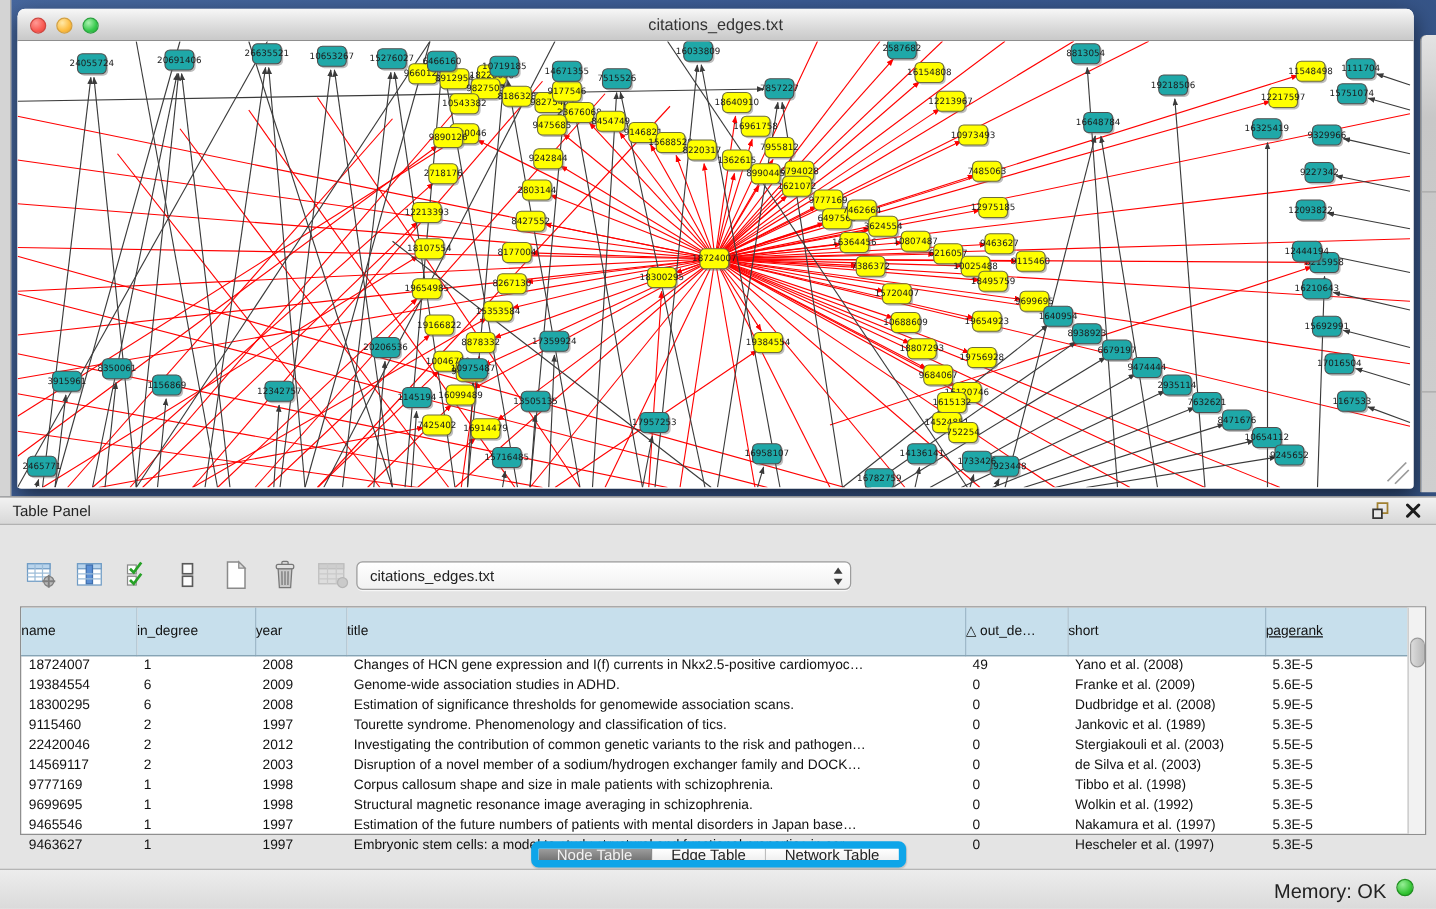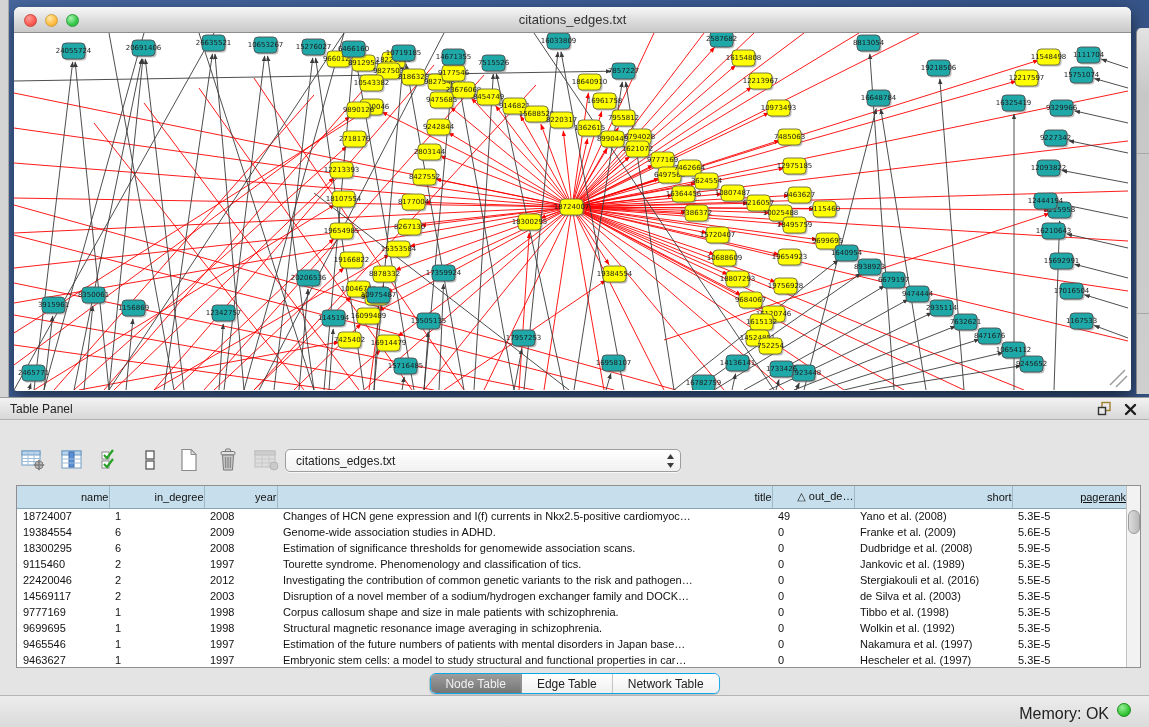--- a/index.html
+++ b/index.html
@@ -55,30 +55,30 @@
   .combo { position:absolute; left:285px; top:29px; width:396px; height:23px;
            background:linear-gradient(#ffffff,#f1f1f1); border:1px solid #9d9d9d; border-radius:5px;
            box-shadow:inset 0 1px 0 #fff, 0 1px 0 rgba(255,255,255,.7); display:flex; align-items:center; }
   .combo .val { flex:1; font-size:12px; color:#222; padding-left:10px; white-space:nowrap; overflow:hidden; }
   .combo .arrows { width:20px; display:flex; justify-content:center; }
 
   .table-wrap { position:absolute; left:16px; top:65px; width:1125px; height:183px;
                 background:#fff; border:1px solid #8f8f8f; display:flex; }
   .grid { width:1109px; }
   table { border-collapse:collapse; table-layout:fixed; width:1109px; font-size:11px; color:#111; }
-  th { height:22px; background:#c7dfec; font-weight:normal; text-align:right;
+  th { height:38px; background:#c7dfec; font-weight:normal; text-align:left;
        border-right:1px solid #9fb9c9; border-bottom:1px solid #86a4b5; overflow:hidden; white-space:nowrap; }
   th:last-child { border-right:none;text-decoration:underline; }
   td { height:16px; padding:0 0 0 6px; white-space:nowrap; overflow:hidden; border:none; }
   .vscroll { width:15px; background:#f2f2f2; border-left:1px solid #c3c3c3; position:relative; }
   .vscroll .thumb { position:absolute; left:1px; top:24px; width:12px; height:24px; border-radius:6px;
                     background:linear-gradient(90deg,#dcdcdc,#b9b9b9); border:1px solid #9b9b9b; }
 
   .tabbar { position:absolute; left:50%; top:253px; transform:translateX(-50%); display:flex;
-            border:1px solid #0ea5e9; border-radius:6px; overflow:hidden; background:#fdfdfd;
+            border:6px solid #0ea5e9; border-radius:6px; overflow:hidden; background:#fdfdfd;
             box-shadow:0 1px 1px rgba(0,0,0,.15); height:21px; }
   .tab { padding:0 15px; font-size:12px; color:#222; display:flex; align-items:center;
          background:linear-gradient(#ffffff,#f0f0f0); border-right:1px solid #bdbdbd; }
   .tab:last-child { border-right:none; }
   .tab.active { background:linear-gradient(#9d9d9d,#757575); color:#f2f2f2; border-right:1px solid #7a7a7a; }
 
   
   .status-bar { position:absolute; left:0; top:695px; width:1149px; height:32px;
                 background:linear-gradient(#ededed,#dadada); border-top:1px solid #b5b5b5; }
   .mem { position:absolute; right:40px; top:9px; font-size:16px; color:#222; }
@@ -1105,21 +1105,21 @@
               <td>0</td>
               <td>Jankovic et al. (1989)</td>
               <td>5.3E-5</td>
             </tr>
             <tr>
               <td>22420046</td>
               <td>2</td>
               <td>2012</td>
               <td>Investigating the contribution of common genetic variants to the risk and pathogen…</td>
               <td>0</td>
-              <td>Stergiakouli et al. (2016)</td>
+              <td>Stergiakouli et al. (2003)</td>
               <td>5.5E-5</td>
             </tr>
             <tr>
               <td>14569117</td>
               <td>2</td>
               <td>2003</td>
               <td>Disruption of a novel member of a sodium/hydrogen exchanger family and DOCK…</td>
               <td>0</td>
               <td>de Silva et al. (2003)</td>
               <td>5.3E-5</td>

